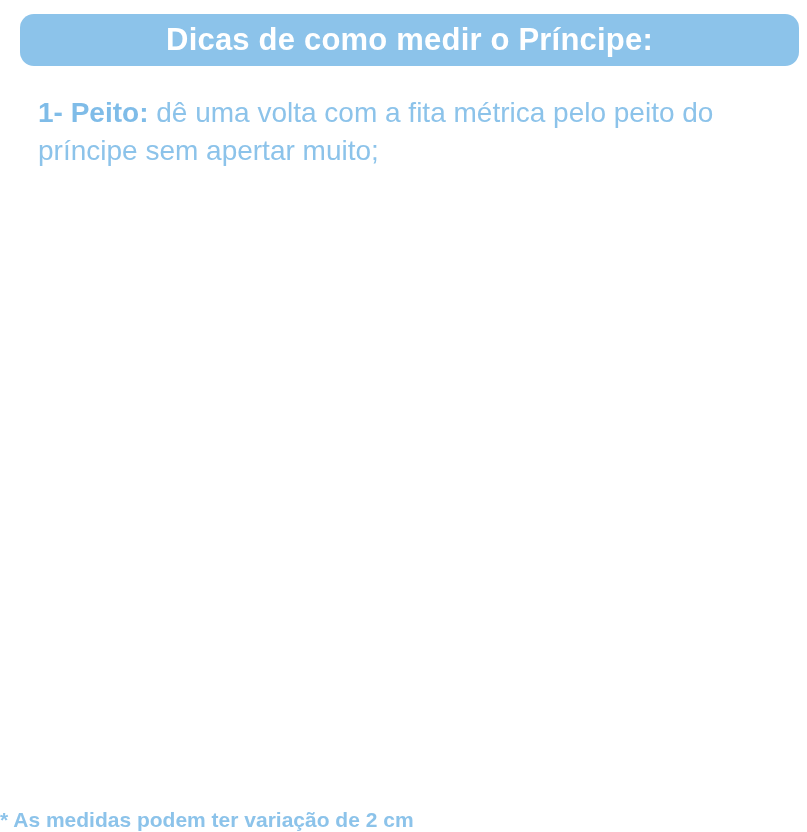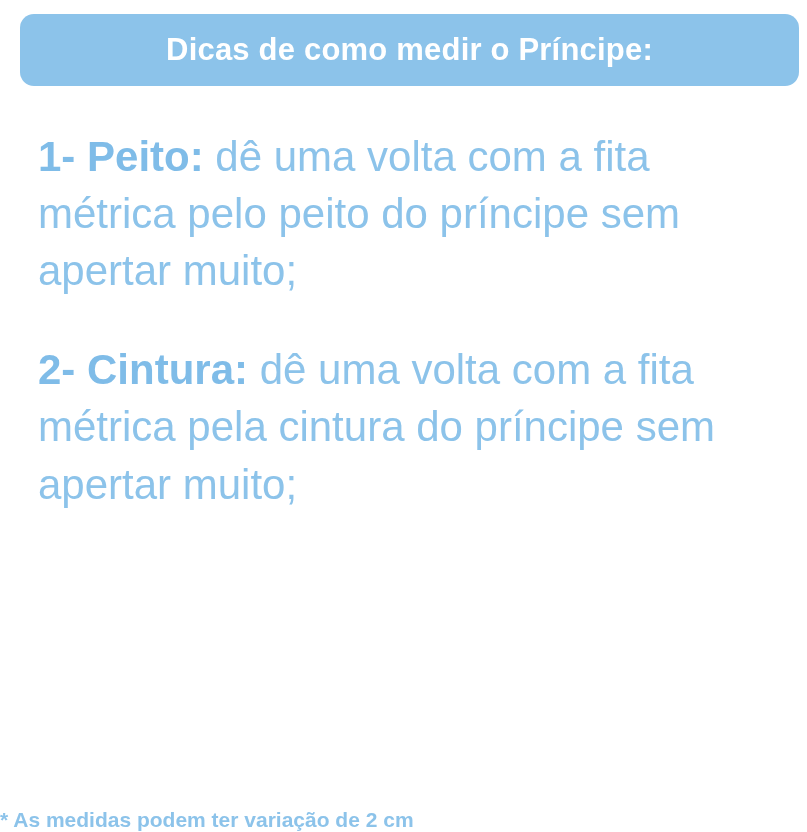--- a/index.html
+++ b/index.html
@@ -16,38 +16,38 @@
   .page {
     position: relative;
     width: 807px;
     height: 832px;
     box-sizing: border-box;
   }
   .header-banner {
     margin: 14px 8px 0 20px;
     background: #8cc3ea;
     border-radius: 14px;
-    height: 72px;
+    height: 52px;
     display: flex;
     align-items: center;
     justify-content: center;
   }
   .header-title {
     color: #ffffff;
     font-size: 31px;
     font-weight: bold;
     letter-spacing: 0.2px;
     text-align: center;
   }
   .tips {
     margin: 28px 34px 0 38px;
   }
   .tip {
     color: #8cc3ea;
-    font-size: 42px;
+    font-size: 28px;
     line-height: 1.36;
     margin-bottom: 18px;
   }
   .tip .label {
     font-weight: bold;
     color: #7fbce8;
   }
   .tip-spacer {
     height: 34px;
   }
@@ -70,23 +70,20 @@
   <div class="header-banner">
     <div class="header-title">Dicas de como medir o Príncipe:</div>
   </div>
 
   <div class="tips">
 
     <p class="tip">
       <span class="label">1- Peito:</span><span> dê uma volta com a fita métrica pelo peito do príncipe sem apertar muito;</span>
     </p>
 
-    <p class="tip">
-      <span class="label">2- Cintura:</span><span> dê uma volta com a fita métrica pela cintura do príncipe sem apertar muito;</span>
-    </p>
 
     <div class="tip-spacer"></div>
 
 
   </div>
 
   <div class="footnote">* As medidas podem ter variação de 2 cm</div>
 
 </div>
 

